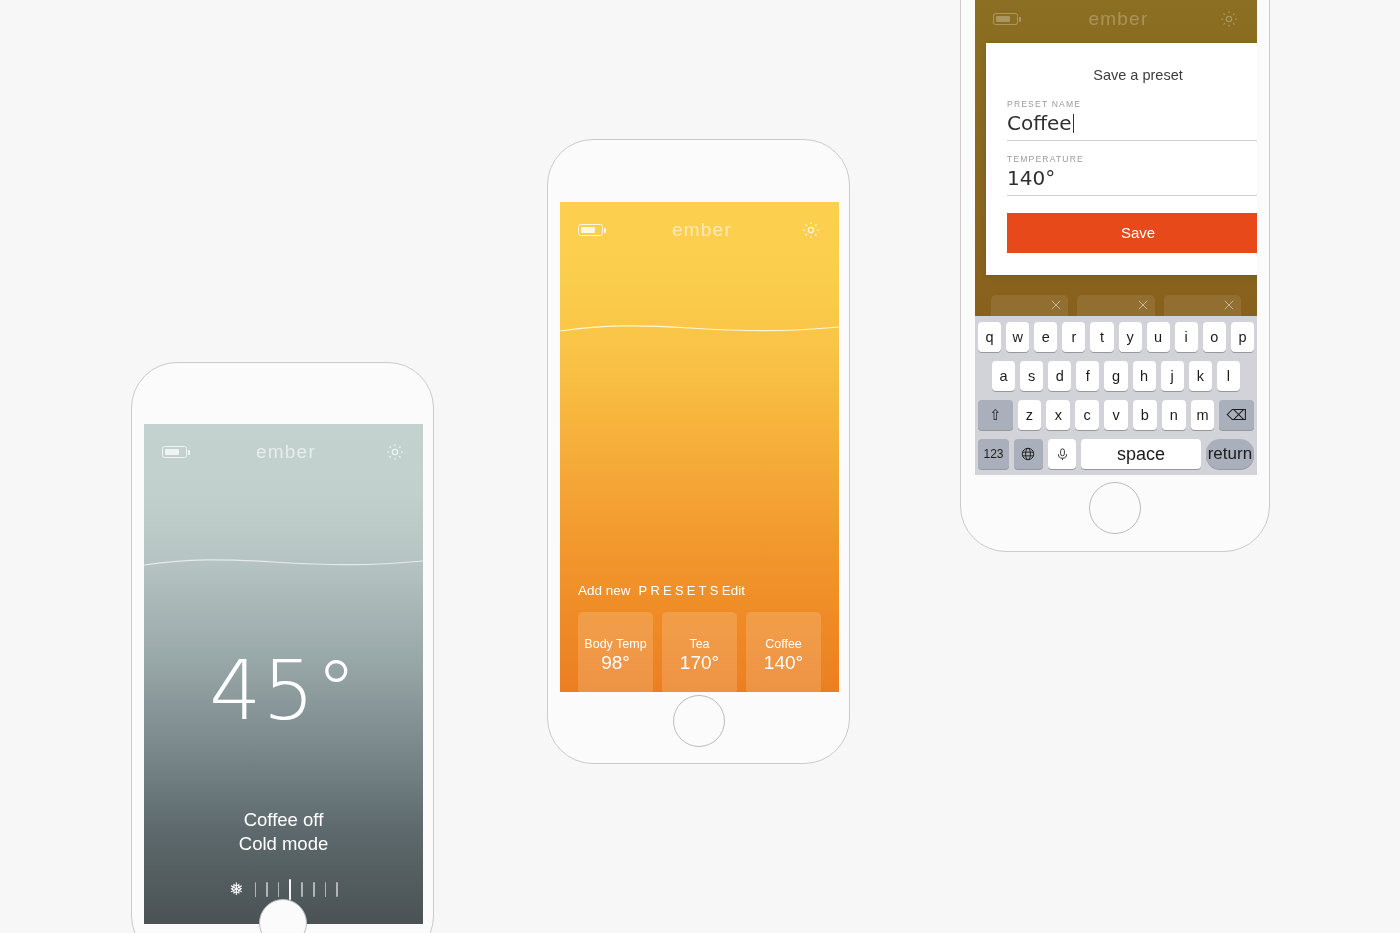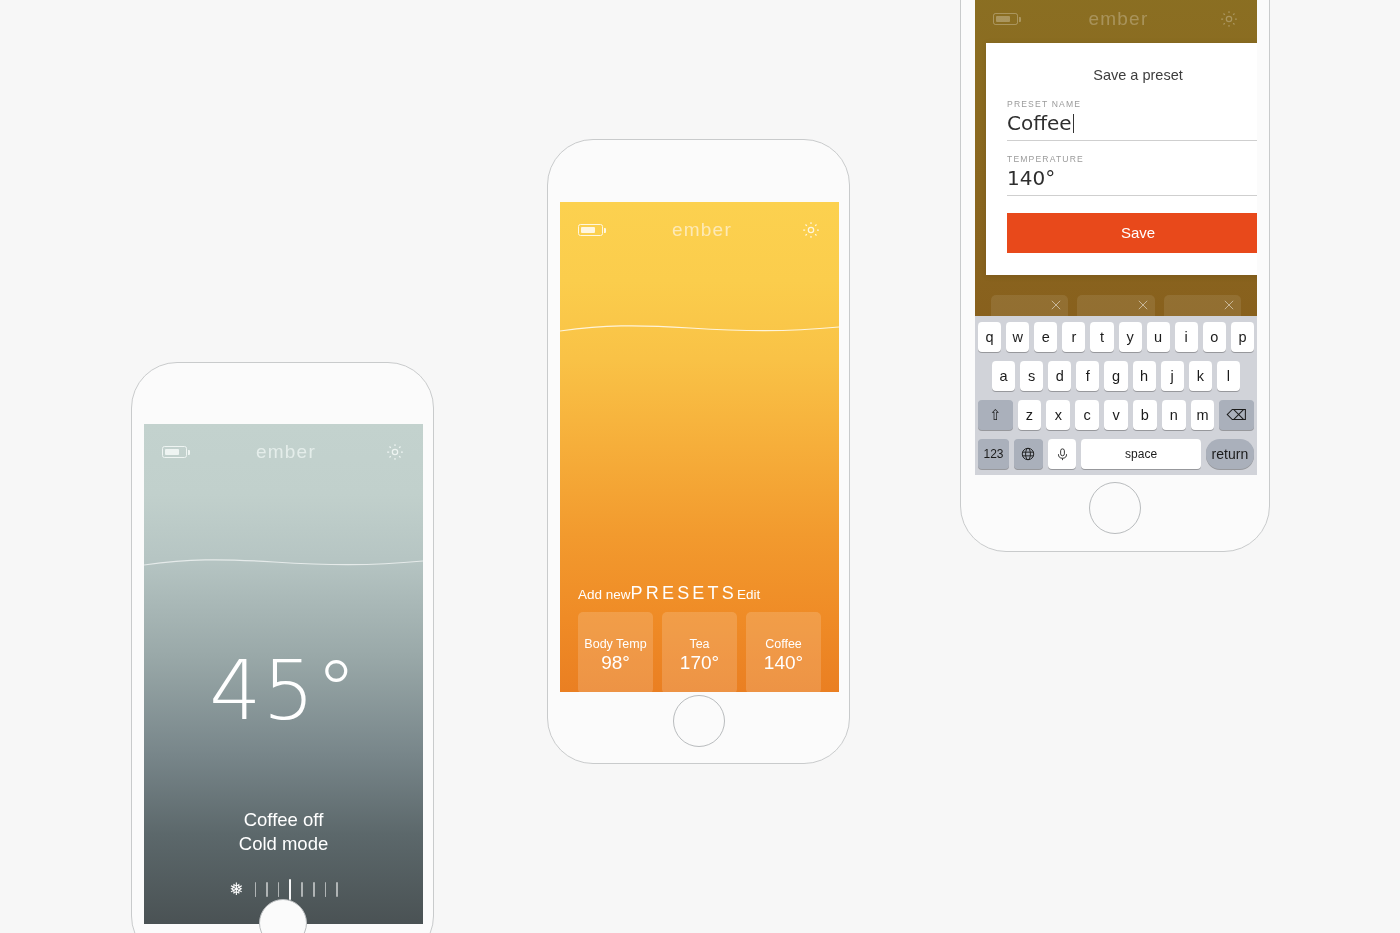--- a/index.html
+++ b/index.html
@@ -146,23 +146,24 @@
     position: absolute;
     left: 0; right: 0;
     display: flex;
     align-items: baseline;
     justify-content: flex-start;
     padding: 0 18px;
     color: #fff;
   }
   .presets-head .side { font-size: 13.5px; font-weight: 400; }
   .presets-head .title {
-    font-size: 18px;
+    font-size: 13px;
     letter-spacing: 3.2px;
     font-weight: 400;
+    margin-left: 8px;
   }
   .preset-row {
     position: absolute;
     left: 18px; right: 18px;
     display: flex;
     gap: 9px;
   }
   .preset-card {
     flex: 1;
     height: 82px;
@@ -301,22 +302,22 @@
     display: flex;
     align-items: center;
     justify-content: center;
     font-size: 14.5px;
     color: #1b1b1b;
     box-shadow: 0 1px 0 rgba(0,0,0,.28);
     font-family: "Liberation Sans", sans-serif;
   }
   .key.dark { background: #aab0bb; }
   .key.wide { flex: 1.45; }
-  .key.space { flex: 5.2; font-size: 12px; }
-  .key.ret { flex: 2.1; font-size: 14px; border-radius: 14px; }
+  .key.space { flex: 5.2; font-size: 18px; }
+  .key.ret { flex: 2.1; font-size: 17px; border-radius: 14px; }
   .key.num { flex: 1.35; font-size: 12px; }
   .key.sm  { flex: 1.25; }
   .kb-pad { padding: 0 5px; }
 </style>
 </head>
 <body>
 
 <div class="stage">
 
   <div class="phone" id="phone1">

